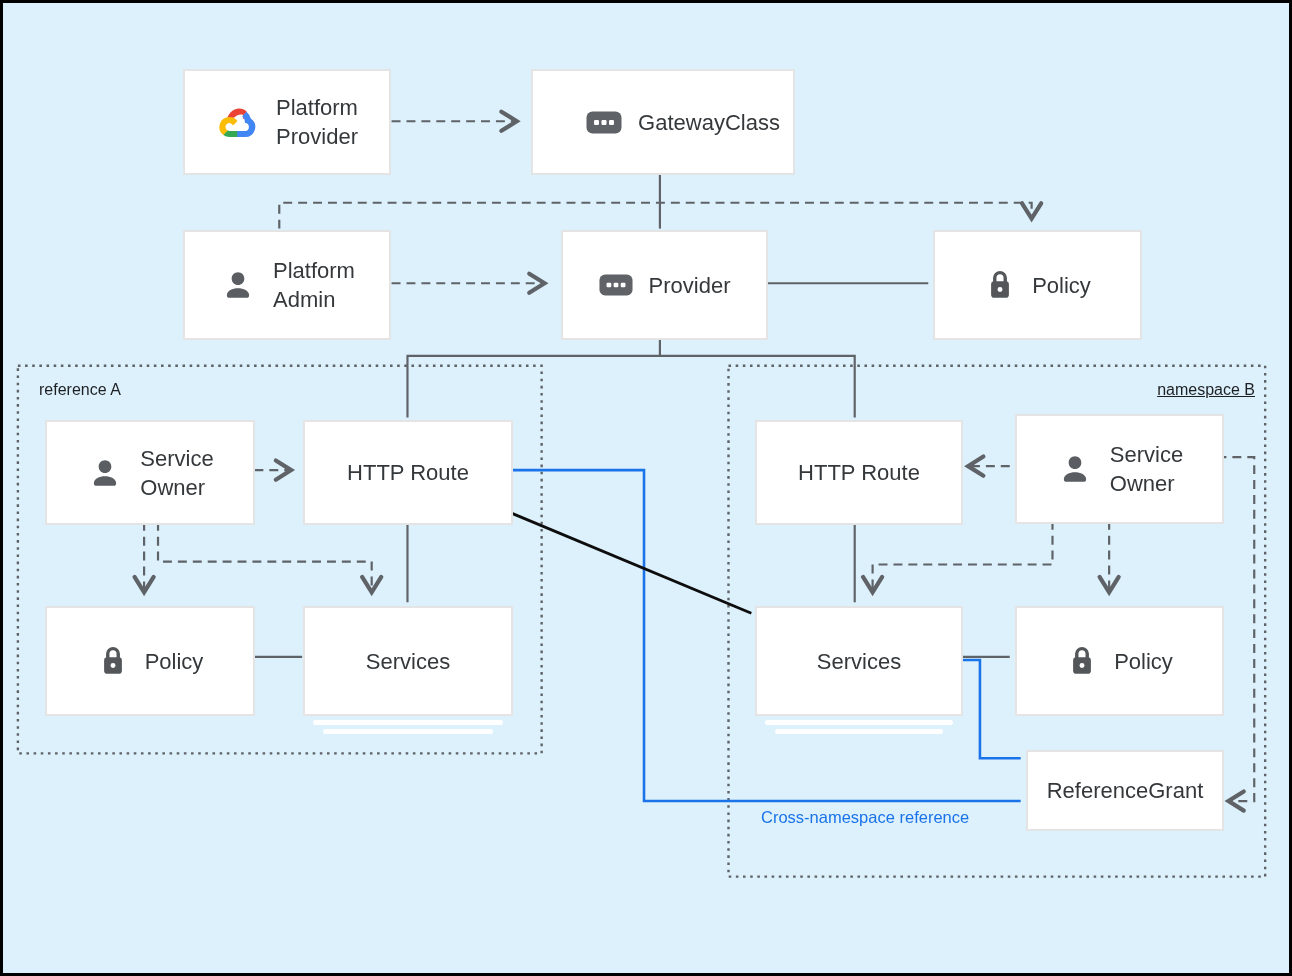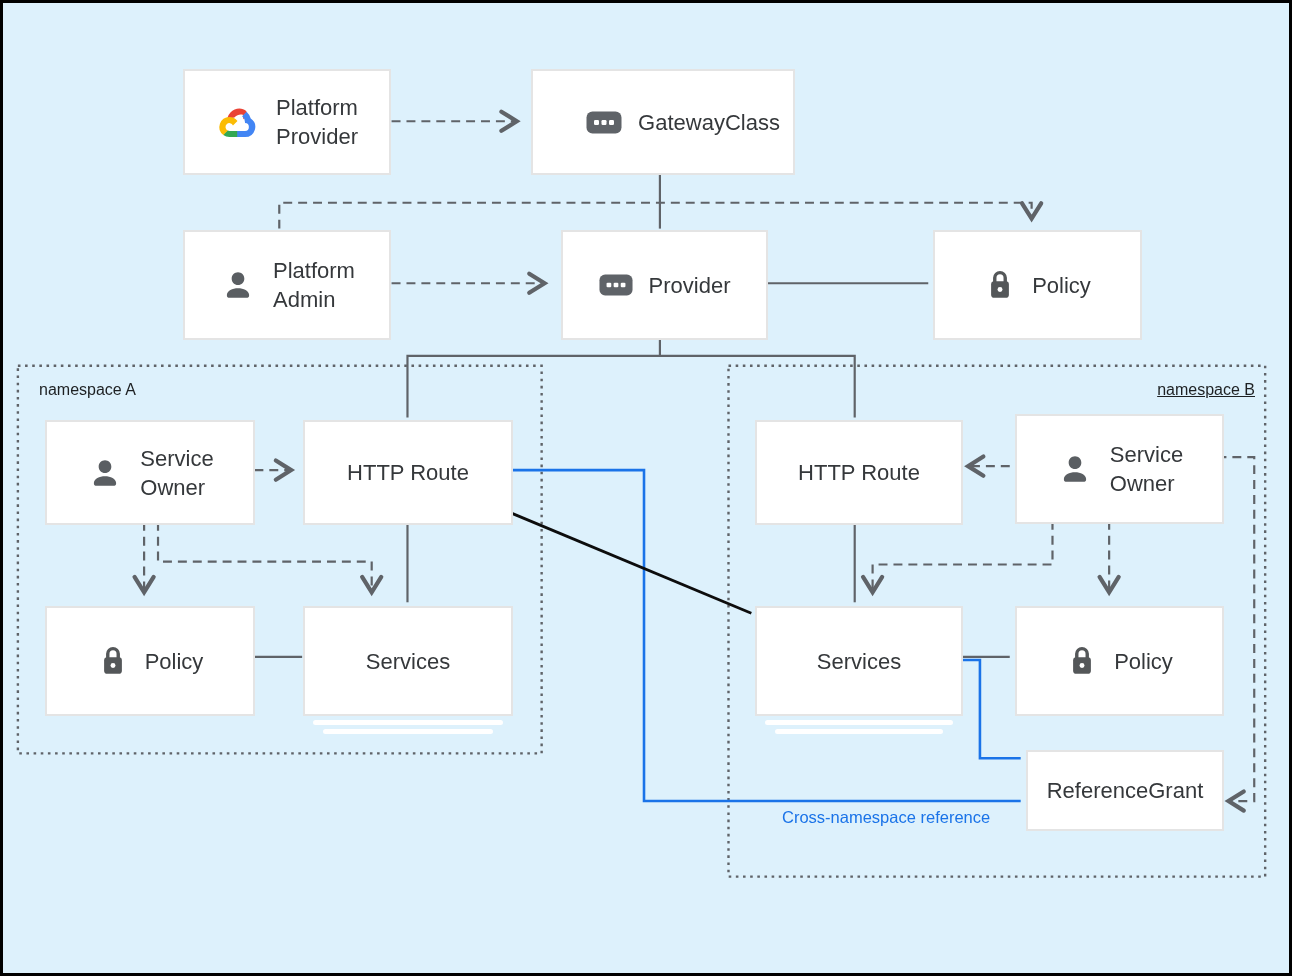--- a/index.html
+++ b/index.html
@@ -59,24 +59,24 @@
     </g>
 
     <g fill="none" stroke-width="2.6">
       <path d="M510 470 H644 V803 H1023" stroke="#1a73e8"></path>
       <path d="M958 661 H982 V760 H1023" stroke="#1a73e8"></path>
     </g>
 
     <path d="M510 513 L752 614" fill="none" stroke="#0d0d0d" stroke-width="2.8"></path>
   </svg>
 
-  <div class="ns-label" style="left:36px;top:378px;">namespace A</div>
+  <div class="ns-label" style="left:36px;top:378px;">reference A</div>
   <div class="ns-label" style="left:1142px;top:378px;width:110px;text-align:right;text-decoration:underline;">namespace B</div>
 
-  <div class="annotation-blue" style="left:758px;top:805px;margin-left:21px;">Cross-namespace reference</div>
+  <div class="annotation-blue" style="left:758px;top:805px;">Cross-namespace reference</div>
 
   <div class="node" style="left:180px;top:66px;width:208px;height:106px;">
     <div class="row">
       <span class="icon">
         <svg width="44" height="40" viewBox="0 0 19 21">
           <path fill="#ea4335" d="M12.19 7.17l1.64-1.64.12-.69C11.6 2.7 7.89 3.01 5.53 5.49a6.77 6.77 0 0 0-1.78 3.32l.59-.08 3.27-.54.25-.26c1.46-1.6 3.92-1.81 5.6-.47l-1.27 1.71z"></path>
           <path fill="#4285f4" d="M16.19 8.71a7.37 7.37 0 0 0-2.22-3.58l-2.3 2.3a4.08 4.08 0 0 1 1.5 3.24v.41a2.04 2.04 0 1 1 0 4.08h-4.09l-.4.41v2.45l.4.41h4.09a5.31 5.31 0 0 0 3.02-9.72z"></path>
           <path fill="#34a853" d="M5 18.43h4.08v-3.27H5a2.03 2.03 0 0 1-.84-.18l-.58.18-1.64 1.63-.15.58A5.29 5.29 0 0 0 5 18.43z"></path>
           <path fill="#fbbc05" d="M5 7.83a5.31 5.31 0 0 0-3.21 9.51l2.37-2.37A2.04 2.04 0 1 1 6.86 12.3l2.37-2.37A5.3 5.3 0 0 0 5 7.83z"></path>
         </svg>

